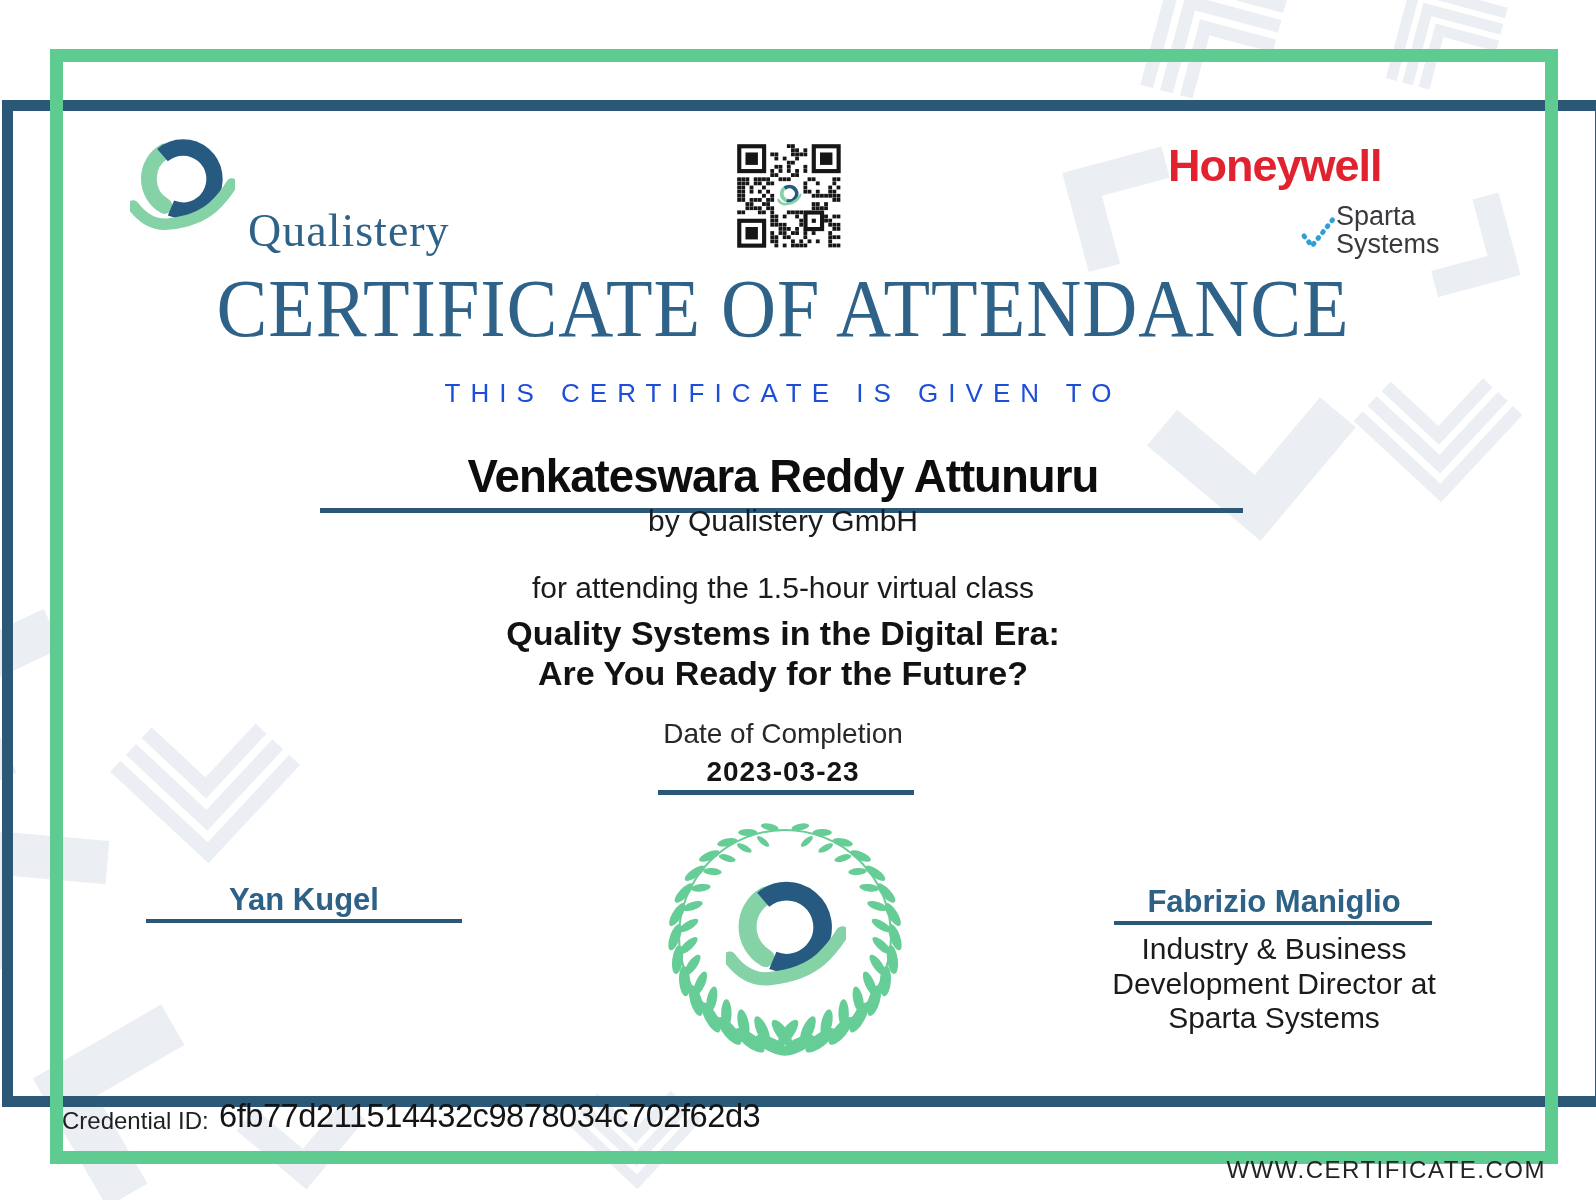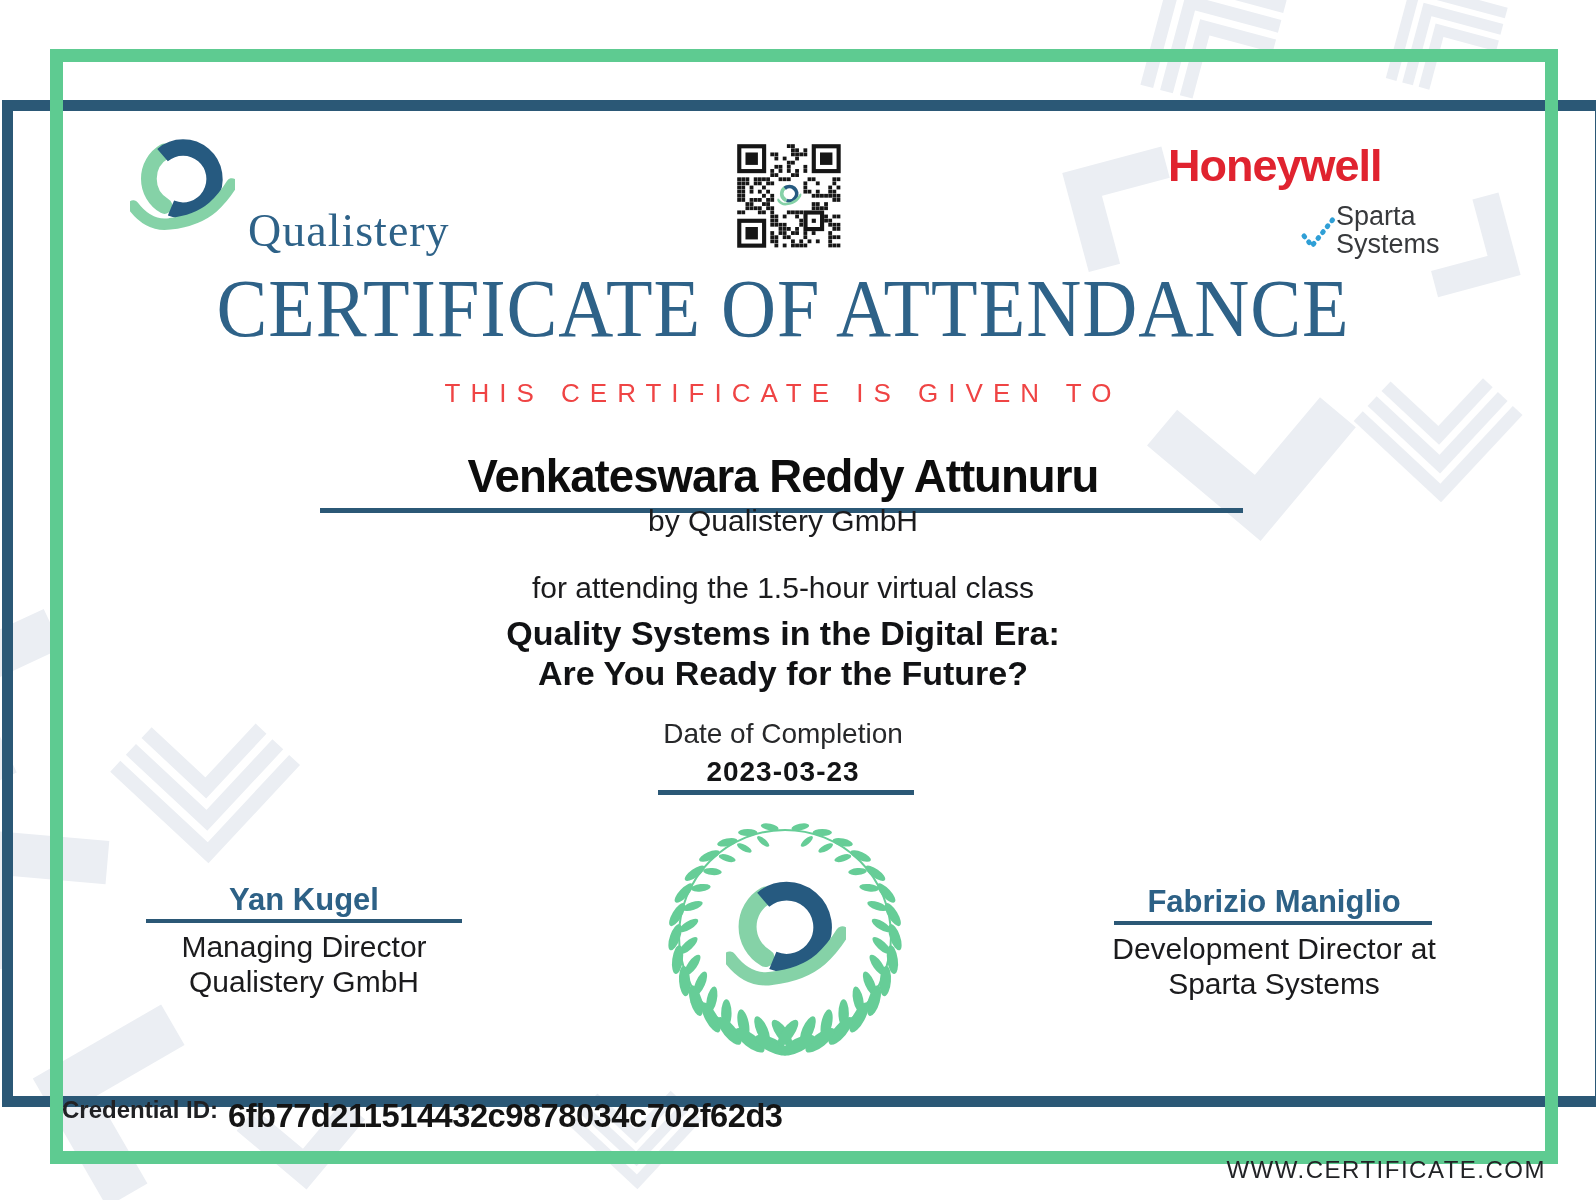--- a/index.html
+++ b/index.html
@@ -40,21 +40,21 @@
   .sparta-check{left:1296px;top:210px;width:44px;height:44px;z-index:10;}
   
   .col{left:0;width:1566px;text-align:center;z-index:10;}
   .cert-title{
     top:268px;
     font-family:"Liberation Serif", serif;
     font-size:82px;color:#2e6288;letter-spacing:1px;line-height:1;
     transform:scaleX(.93);
   }
   .given-to{
-    top:378px;font-size:26px;font-weight:500;color:#ef4444;letter-spacing:10px;
+    top:378px;font-size:26px;font-weight:500;color:#1d4ed8;letter-spacing:10px;
   }
   .recipient{
     top:448px;font-size:47px;font-weight:700;color:#0d0d0d;letter-spacing:-1px;
     transform:scaleX(.97);
   }
   .rule{background:#2b5876;z-index:10;}
   .rule-name{left:320px;top:508px;width:923px;height:5px;}
   .body-line1{top:504px;font-size:30px;color:#1b1b1d;text-align:center;}
   .body-line2{top:571px;font-size:30px;color:#1b1b1d;}
   .course1{top:614px;font-size:34px;font-weight:700;color:#111214;}
@@ -67,21 +67,21 @@
   
   .sig{z-index:10;text-align:center;}
   .sig-name{font-size:31px;font-weight:700;color:#2d6186;}
   .sig-title{font-size:30px;color:#1b1b1d;line-height:1.15;margin-top:12px;}
   .sig-left{left:124px;top:882px;width:360px;}
   .rule-sig-left{left:146px;top:919px;width:316px;height:4px;}
   .sig-right{left:1094px;top:884px;width:360px;}
   .rule-sig-right{left:1114px;top:921px;width:318px;height:4px;}
   
   .credential{
-    left:62px;top:1096px;z-index:10;display:flex;align-items:flex-start;gap:10px;font-weight:bold;
+    left:62px;top:1096px;z-index:10;display:flex;align-items:flex-end;gap:10px;
   }
   .credential .lbl{font-size:24px;color:#202124;}
   .credential .val{font-size:34px;color:#141414;letter-spacing:-.5px;transform-origin:left bottom;transform:scaleX(.96);}
   .website{
     right:50px;top:1156px;z-index:10;
     font-size:24px;color:#222326;letter-spacing:1.5px;
   }
 </style>
 </head>
 <body>
@@ -407,30 +407,27 @@
       <ellipse cx="170.08552402278775" cy="238.2545251010544" rx="17.920166666666667" ry="6.602166666666667" fill="#66cd97" transform="rotate(141.4 170.08552402278775 238.2545251010544)"></ellipse>
       <ellipse cx="157.80878497095122" cy="228.280217056119" rx="15.090666666666667" ry="5.659000000000001" fill="#66cd97" transform="rotate(113.4 157.80878497095122 228.280217056119)"></ellipse>
       <ellipse cx="148.02443651371507" cy="243.22620589171908" rx="18.60522222222222" ry="6.854555555555556" fill="#66cd97" transform="rotate(153.20000000000002 148.02443651371507 243.22620589171908)"></ellipse>
       <ellipse cx="138.04684363057845" cy="230.95213635547597" rx="15.667555555555555" ry="5.875333333333334" fill="#66cd97" transform="rotate(125.20000000000002 138.04684363057845 230.95213635547597)"></ellipse>
     </g>
   <use href="#qlogo" x="76" y="72" width="120" height="120"></use>
 </svg>
 
 <div class="abs sig sig-left">
   <div class="sig-name">Yan Kugel</div>
-  <div class="sig-title">
-    <div>Managing Director</div>
-    <div>Qualistery GmbH</div>
-  </div>
 </div>
 <div class="abs rule rule-sig-left"></div>
 
 <div class="abs sig sig-right">
   <div class="sig-name">Fabrizio Maniglio</div>
   <div class="sig-title">
+    <div>Industry &amp; Business</div>
     <div>Development Director at</div>
     <div>Sparta Systems</div>
   </div>
 </div>
 <div class="abs rule rule-sig-right"></div>
 
 <div class="abs credential">
   <span class="lbl">Credential ID:</span>
   <span class="val">6fb77d211514432c9878034c702f62d3</span>
 </div>

